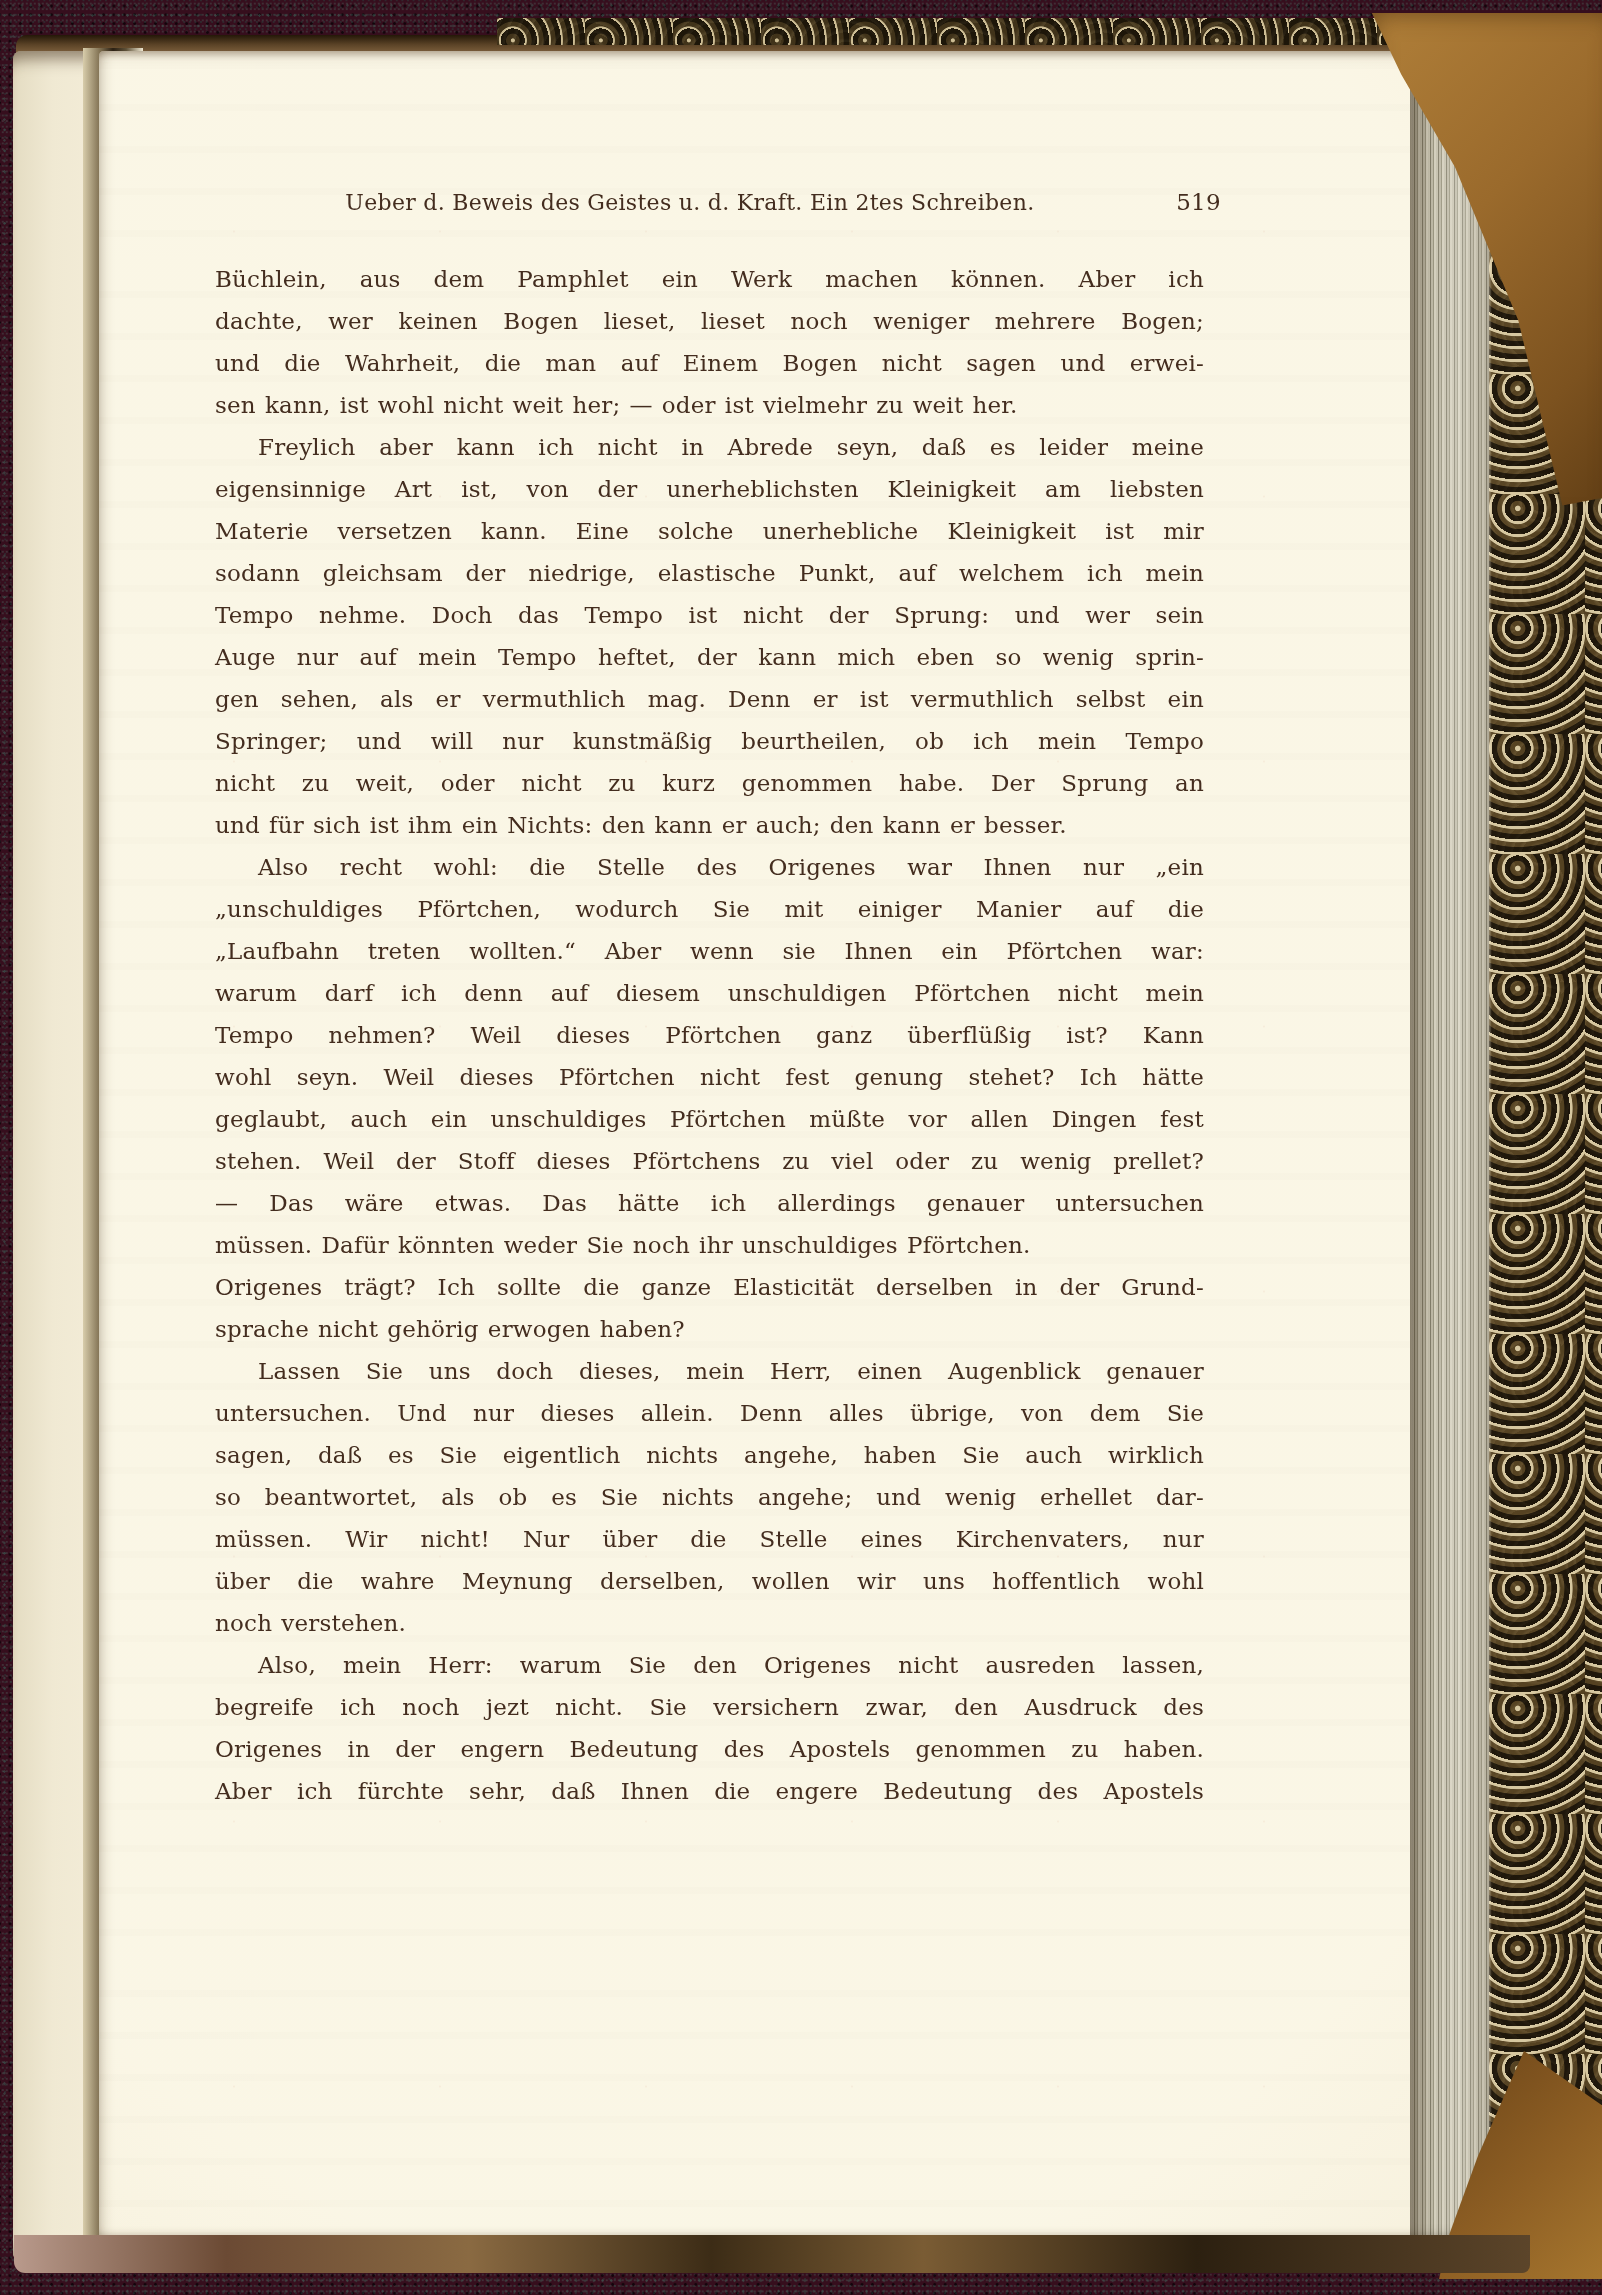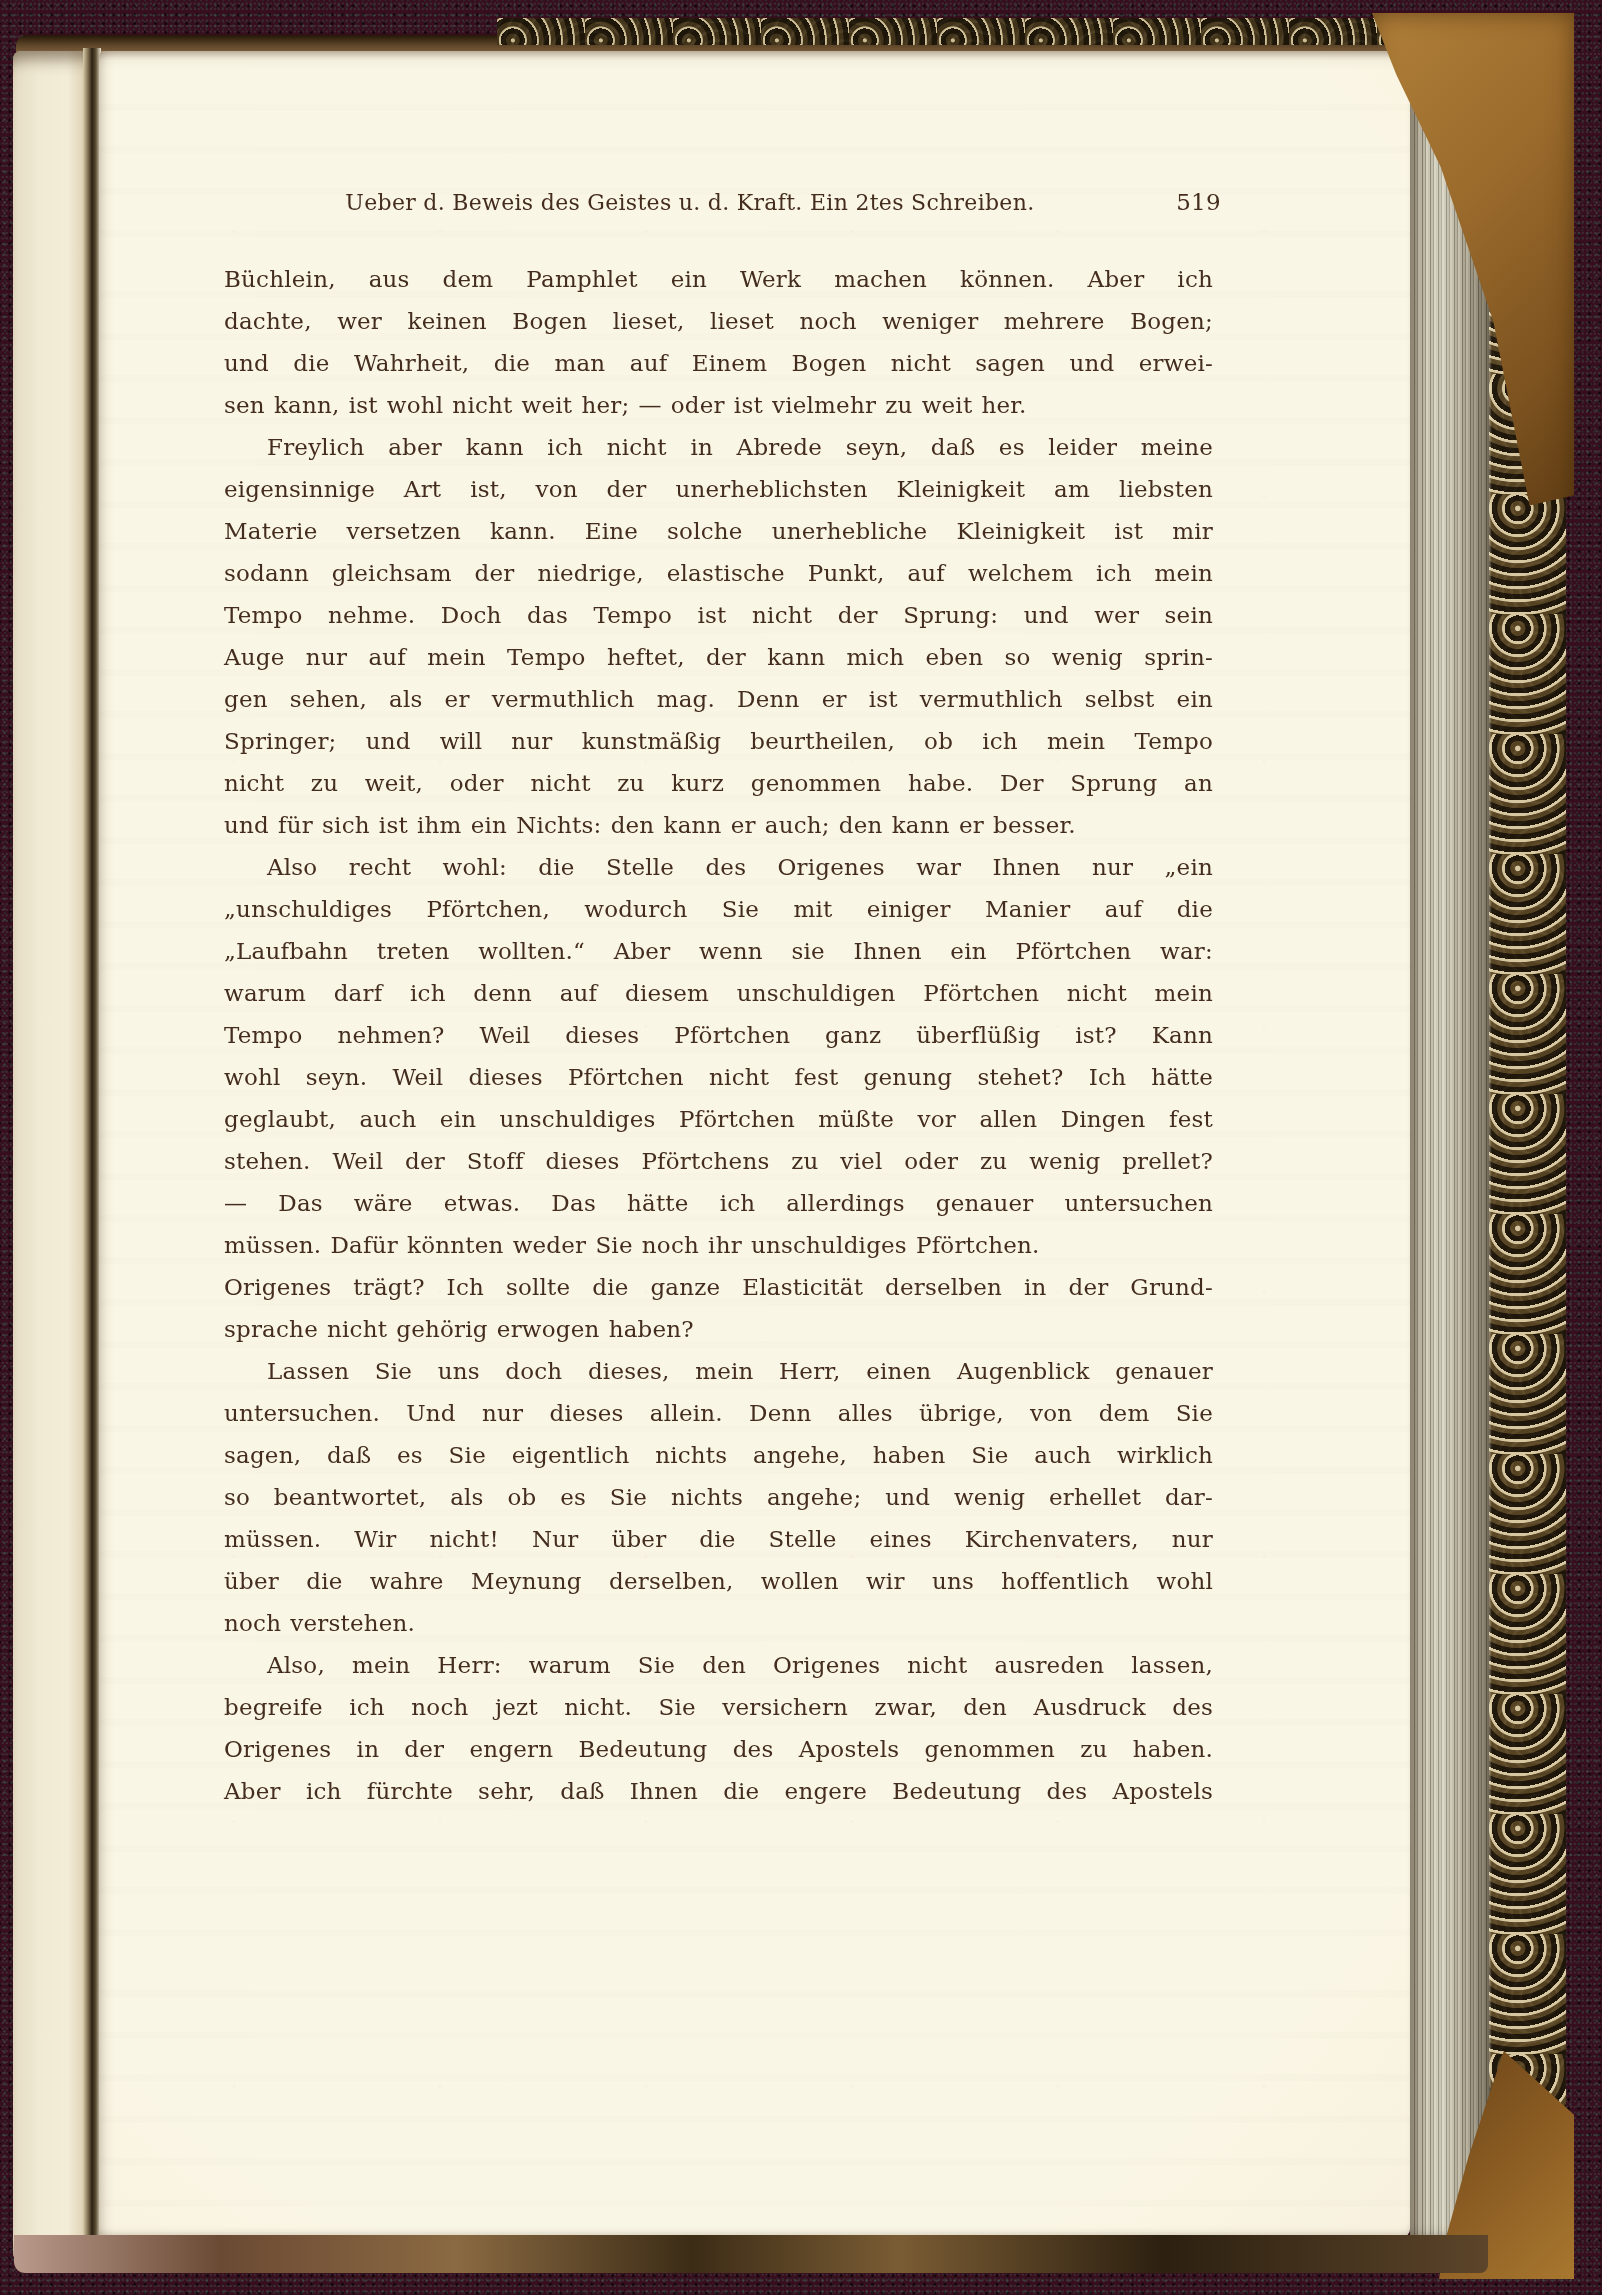--- a/index.html
+++ b/index.html
@@ -8,21 +8,21 @@
     font-family:"DejaVu Serif","Liberation Serif",serif;
     background-color:#360e1d;
     background-image:
       radial-gradient(circle, rgba(62,94,86,.55) 0 1px, transparent 1.4px),
       radial-gradient(circle, rgba(40,72,66,.45) 0 0.8px, transparent 1.2px),
       radial-gradient(circle, rgba(12,3,8,.85) 0 1.1px, transparent 1.6px),
       radial-gradient(circle, rgba(84,118,108,.30) 0 0.8px, transparent 1.2px);
     background-size:8.8px 10.4px,5.6px 7.2px,10.4px 8.8px,4px 5.6px;
     background-position:0 0,2.4px 4px,4.8px 1.6px,0.8px 6.4px;
   }
-  .abs{position:absolute;}
+  .abs{position:absolute;padding-left:42px;}
 
   
   .page-top-edge{
     left:16px;top:35px;width:1410px;height:27px;border-radius:11.2px 4.8px 0 0;
     background:linear-gradient(180deg,#241808 0%,#5a4226 35%,#7c5f3c 65%,#99815f 100%);
   }
   
   .top-marble-strip{
     left:497px;top:17.6px;width:929px;height:27px;
     background-color:#241c0e;
@@ -60,21 +60,21 @@
 
   .running-header{
     position:absolute;left:119px;top:138px;width:1003px;height:35px;
     display:flex;align-items:baseline;
     font-size:22px;letter-spacing:0.3px;white-space:nowrap;
   }
   .running-title{flex:1;text-align:center;}
   .page-number{text-align:right;font-size:23px;margin-left:14.4px;}
 
   .text-block{
-    position:absolute;left:125px;top:207px;width:989px;height:1707px;
+    position:absolute;left:116px;top:207px;width:989px;height:1707px;
   }
   .line{
     height:42px;line-height:42px;font-size:23px;
     text-align:justify;text-align-last:justify;
     white-space:nowrap;overflow:visible;
     letter-spacing:0.2px;word-spacing:1.6px;
   }
   .line.end{text-align-last:left;}
   .line.indent{text-indent:43px;}
 

